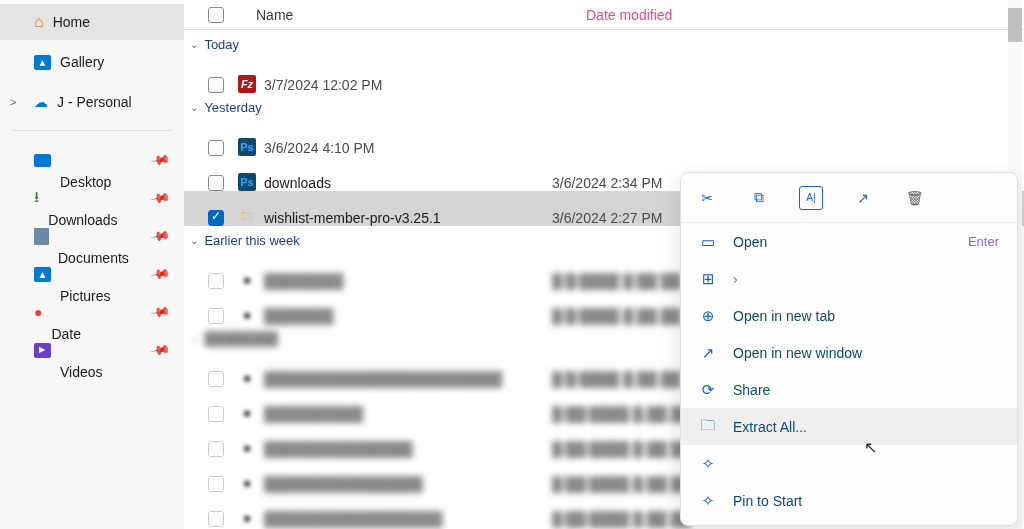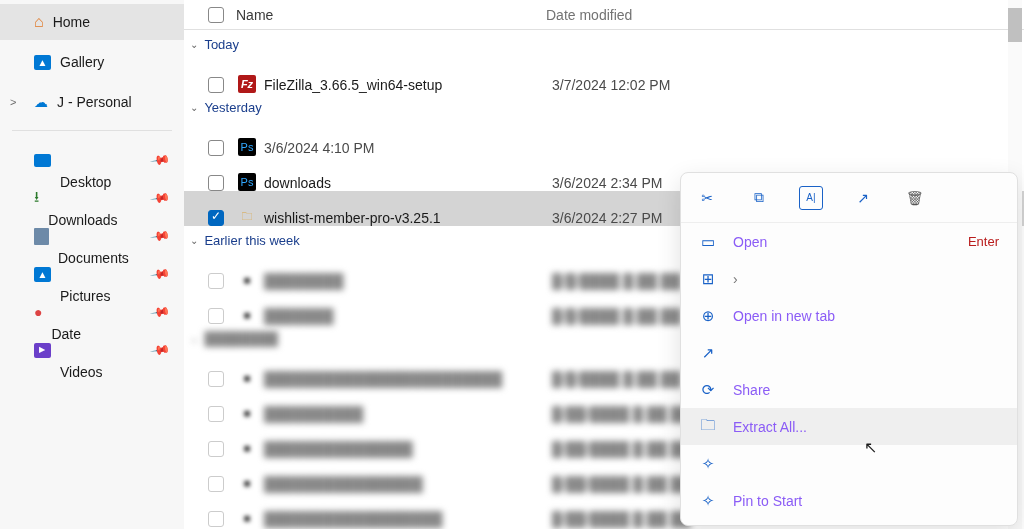--- a/index.html
+++ b/index.html
@@ -11,24 +11,24 @@
   .side-item.home { background: #e4e4e4; padding-left: 34px; }
   .side-item.gallery { padding-left: 34px; margin-top: 4px; }
   .side-item.personal { padding-left: 34px; margin-top: 4px; }
   .chevr { position: absolute; left: 10px; color: #6d6d6d; font-size: 11px; }
   .divider { height: 1px; background: #e0e0e0; margin: 10px 12px; }
   .quick-item { display: flex; align-items: center; height: 38px; padding: 0 10px 0 34px; position: relative; }
   .quick-item .label { margin-left: 9px; margin-top: 44px; }
   .pin { position: absolute; right: 16px; color: #888; font-size: 13px; transform: rotate(35deg); }
 
   .content { position: absolute; left: 184px; top: 0; right: 0; height: 529px; }
-  .header-row { display: flex; align-items: center; height: 30px; border-bottom: 1px solid #e0e0e0; padding-left: 24px; color: #3a3a3a; }
+  .header-row { display: flex; align-items: center; height: 30px; border-bottom: 1px solid #e0e0e0; padding-left: 24px; color: #3a3a3a; gap: 20px; }
   .hdr-chk { width: 16px; height: 16px; border: 1.5px solid #888; border-radius: 3px; margin-right: 12px; }
   .hdr-name { flex: 0 0 310px; }
-  .hdr-date { color: #737373; }
+  .hdr-date { color: #ec4899; }
 
   .group-hdr { display: flex; align-items: center; height: 28px; padding-left: 6px; color: #1a3e8c; font-size: 13px; }
   .grp-chev { color: #666; font-size: 10px; margin-right: 6px; }
 
   .row { display: flex; align-items: flex-end; height: 35px; padding-left: 24px; position: relative; }
   .row .chk { width: 16px; height: 16px; border: 1.5px solid #888; border-radius: 3px; margin-right: 14px; flex-shrink: 0; }
   .row .chk.checked { background: #0067c0; border-color: #0067c0; position: relative; }
   .row .chk.checked::after { content: "✓"; color: #fff; font-size: 12px; position: absolute; left: 2px; top: -2px; }
   .row .ficon { width: 18px; height: 18px; margin-right: 8px; flex-shrink: 0; display: flex; align-items: center; justify-content: center; font-size: 11px; border-radius: 2px; }
   .row .fname { flex: 0 0 288px; }
@@ -41,39 +41,39 @@
 
   .scrollbar { position: absolute; right: 2px; top: 0; width: 14px; height: 100%; background: #fafafa; }
   .thumb { position: absolute; right: 0; top: 8px; width: 14px; height: 34px; background: #c0c0c0; }
 
   .ctx-menu { position: absolute; left: 680px; top: 172px; width: 338px; background: #fdfdfd; border: 1px solid #e0e0e0; border-radius: 8px; box-shadow: 0 8px 24px rgba(0,0,0,.12); z-index: 10; padding-bottom: 6px; }
   .ctx-toolbar { display: flex; height: 50px; align-items: center; padding: 0 14px; gap: 28px; border-bottom: 1px solid #eee; }
   .ctx-tool { color: #1a62c7; display: flex; align-items: center; justify-content: center; width: 24px; height: 24px; }
   .ctx-item { display: flex; align-items: center; height: 37px; padding: 0 18px; cursor: default; position: relative; }
   .ctx-item.hover { background: #efefef; }
   .ctx-ico { width: 18px; display: flex; align-items: center; justify-content: center; margin-right: 16px; color: #1a62c7; font-size: 15px; }
-  .ctx-label { flex: 1; color: #8b5cf6; }
-  .ctx-accel { color: #b91c1c; font-size: 13px; }
+  .ctx-label { flex: 1; color: #0c4a6e; }
+  .ctx-accel { color: #8b5cf6; font-size: 13px; }
   .ctx-sub { color: #777; font-size: 14px; }
 
   .cursor { position: absolute; left: 864px; top: 438px; z-index: 20; font-size: 16px; }
 
   
   .ic-home { color: #e07a2a; font-size: 16px; }
   .ic-gal { background: #0078d4; color: #fff; width: 17px; height: 15px; font-size: 10px; display: flex; align-items: center; justify-content: center; border-radius: 2px; }
   .ic-cloud { color: #0078d4; font-size: 14px; }
   .ic-desktop { background: #0078d4; width: 17px; height: 13px; border-radius: 2px; }
   .ic-down { color: #2b7a2b; font-size: 15px; }
   .ic-docs { background: #6d8aa8; width: 15px; height: 17px; border-radius: 1px; }
   .ic-pics { background: #0078d4; color:#fff; width: 17px; height: 15px; font-size: 10px; display:flex;align-items:center;justify-content:center;border-radius:2px; }
   .ic-music { color: #d44; font-size: 14px; }
   .ic-vid { background: #6b3fc9; width: 17px; height: 15px; border-radius: 2px; position: relative; }
   .ic-vid::after { content:"▶"; color:#fff; font-size:8px; position:absolute; left:5px; top:2px; }
   .ic-fz { background: #b01818; color: #fff; font-weight: bold; font-style: italic; }
-  .ic-ps { background: #000000; color: #31a8ff; font-weight: normal; font-size: 9px; }
+  .ic-ps { background: #0c4a6e; color: #31a8ff; font-weight: bold; font-size: 9px; }
   .ic-folder { color: #d9a441; font-size: 15px; }
 </style>
 </head>
 <body>
 
 <div class="sidebar">
   <div class="side-item home">
     <span class="ic-home">⌂</span>
     <span class="label">Home</span>
   </div>
@@ -127,21 +127,20 @@
     <span class="hdr-date">Date modified</span>
   </div>
 
   <div class="group-hdr">
     <span class="grp-chev">⌄</span>
     <span>Today</span>
   </div>
   <div class="row">
     <span class="chk"></span>
     <span class="ficon ic-fz">Fz</span>
-    <span class="fname">FileZilla_3.66.5_win64-setup</span>
     <span class="fdate">3/7/2024 12:02 PM</span>
   </div>
 
   <div class="group-hdr">
     <span class="grp-chev">⌄</span>
     <span>Yesterday</span>
   </div>
   <div class="row">
     <span class="chk"></span>
     <span class="ficon ic-ps">Ps</span>
@@ -234,20 +233,21 @@
   <div class="ctx-item">
     <span class="ctx-ico">⊞</span>
     <span class="ctx-sub">›</span>
   </div>
   <div class="ctx-item">
     <span class="ctx-ico">⊕</span>
     <span class="ctx-label">Open in new tab</span>
   </div>
   <div class="ctx-item">
     <span class="ctx-ico">↗</span>
+    <span class="ctx-label">Open in new window</span>
   </div>
   <div class="ctx-item">
     <span class="ctx-ico">⟳</span>
     <span class="ctx-label">Share</span>
   </div>
   <div class="ctx-item hover">
     <span class="ctx-ico">🗀</span>
     <span class="ctx-label">Extract All...</span>
   </div>
   <div class="ctx-item">

